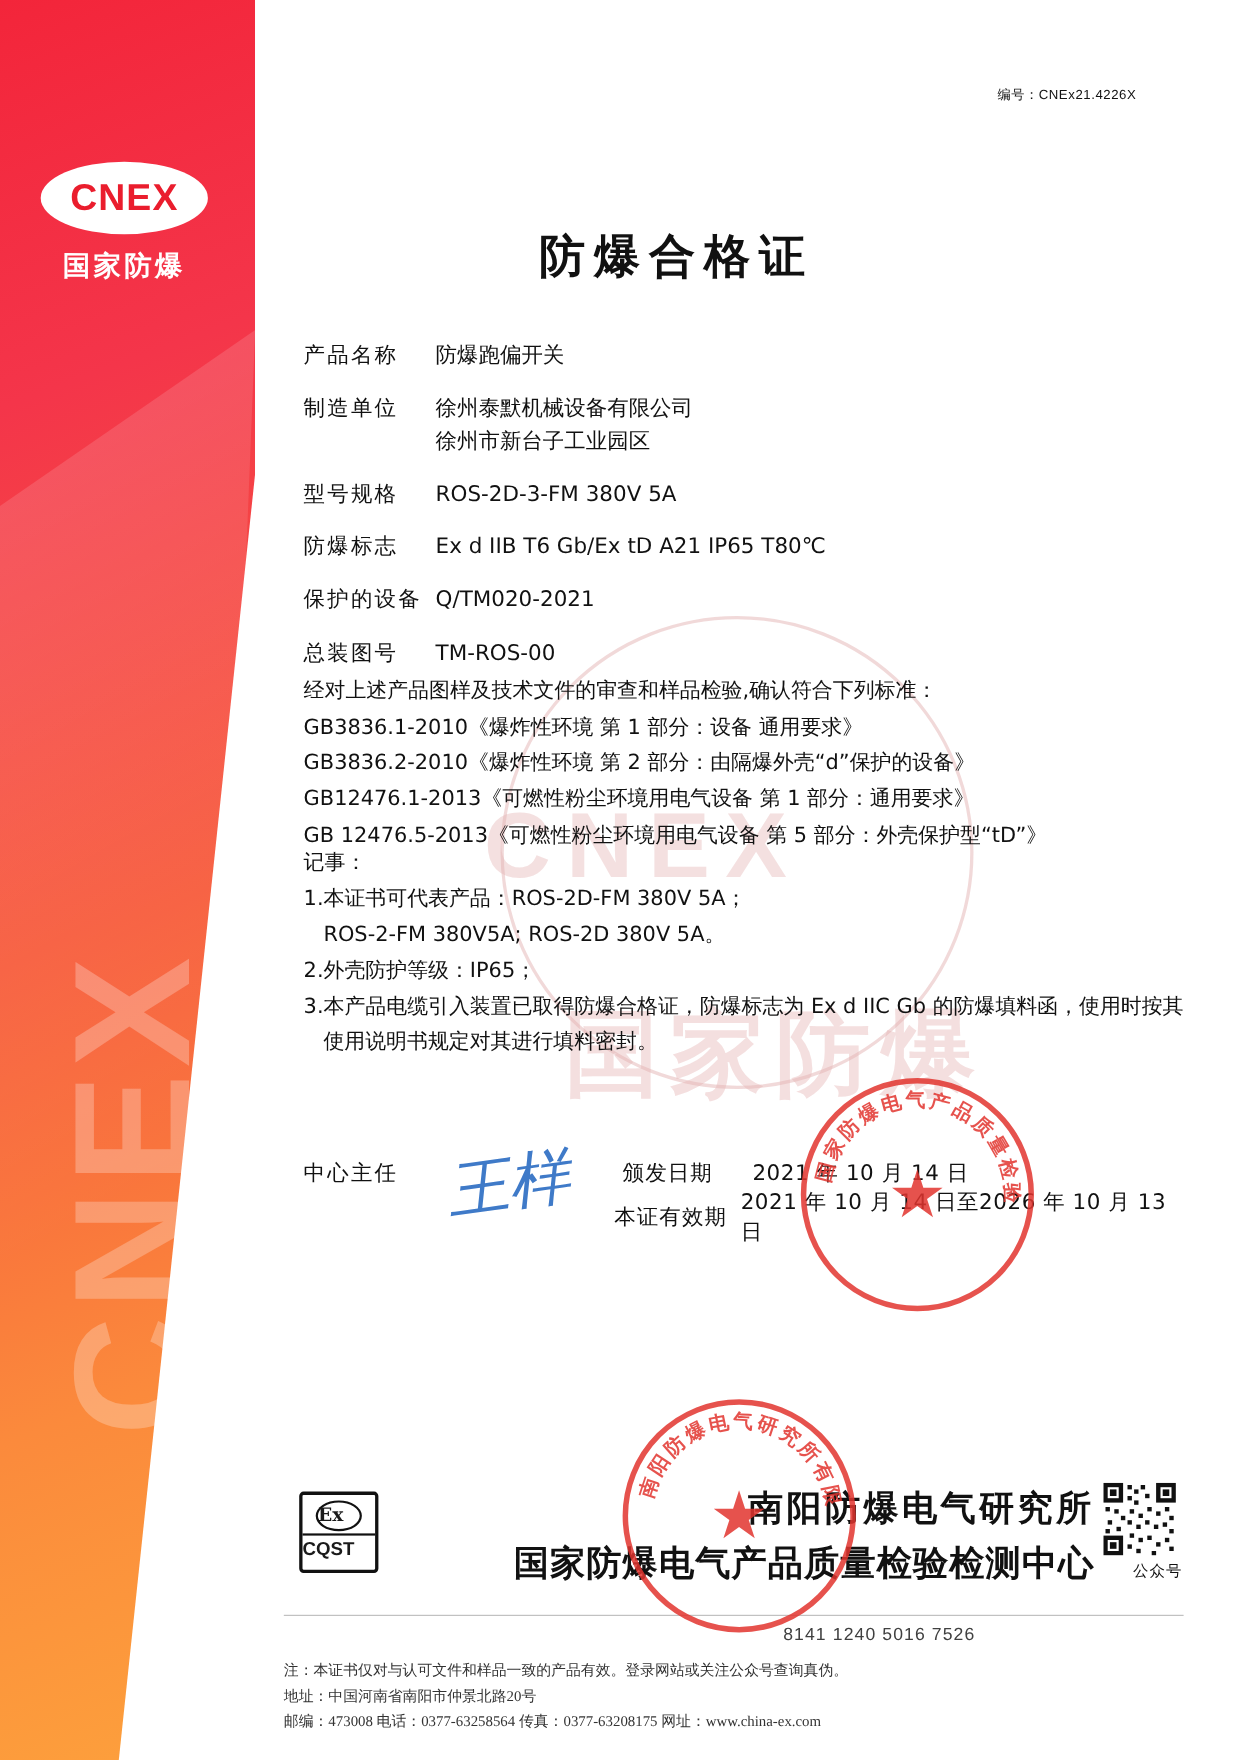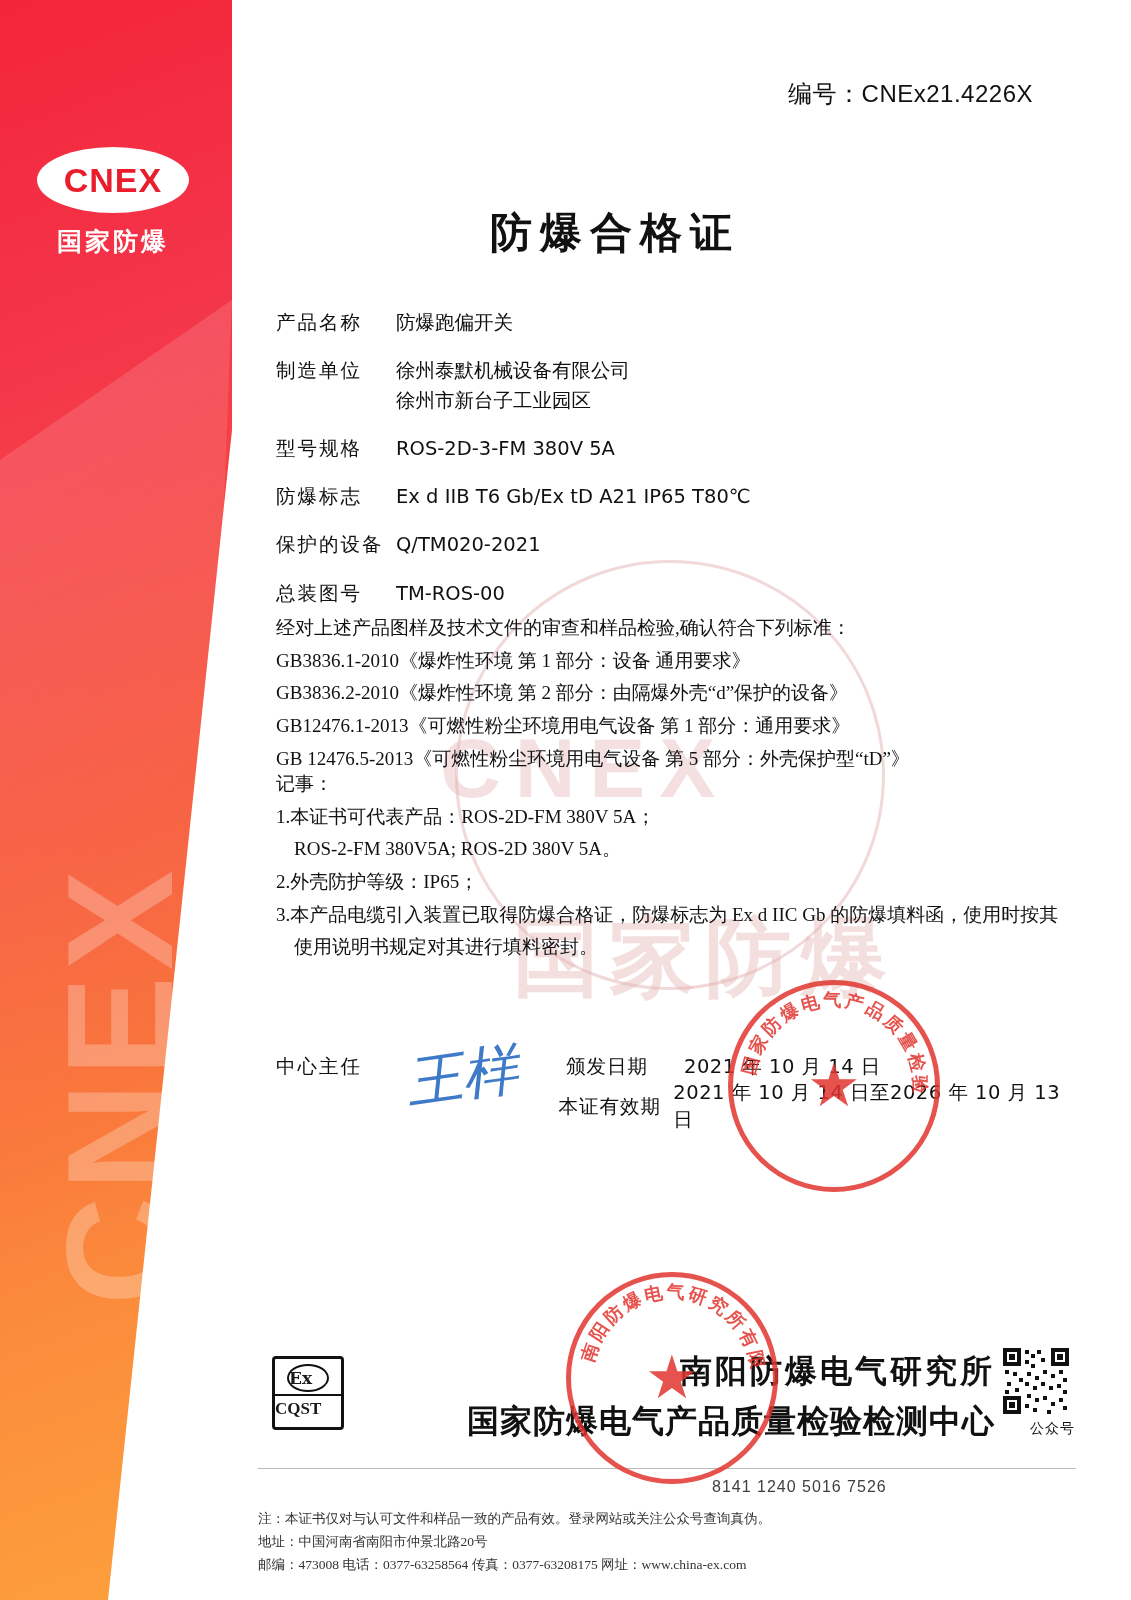--- a/index.html
+++ b/index.html
@@ -82,21 +82,21 @@
     font-weight: bold;
     color: #ffffff;
     letter-spacing: 3px;
     font-family: "DejaVu Sans", sans-serif;
   }
 
   
   .doc-no {
     position: absolute;
     right: 98px; top: 78px;
-    font-size: 24px;
+    font-size: 12px;
     color: #111;
     letter-spacing: 0.5px;
   }
   .title {
     position: absolute;
     left: 390px; top: 205px;
     width: 450px;
     text-align: center;
     font-size: 42px;
     font-weight: bold;
@@ -138,21 +138,21 @@
     position: absolute;
     left: 276px;
     width: 800px;
     font-size: 19px;
     line-height: 1.72;
     color: #111;
     font-family: "DejaVu Sans", sans-serif;
   }
   #standards { top: 612px; }
   #records { top: 768px; }
-  .para p { margin: 0; font-family: Liberation Serif, serif; }
+  .para p { margin: 0; }
   .indent { padding-left: 18px; }
 
   
   .sig {
     position: absolute;
     left: 276px; top: 1046px;
     width: 800px;
     font-size: 19.5px;
     font-family: "DejaVu Sans", sans-serif;
     color: #111;
@@ -253,21 +253,21 @@
     font-size: 17px;
     font-weight: bold;
     line-height: 25px;
     font-family: "DejaVu Serif", serif;
   }
   .footer-logo .cqst {
     font-size: 17px;
     font-weight: bold;
     border-top: 2.5px solid #111;
     padding-top: 3px;
-    font-family: Liberation Serif, serif;
+    font-family: Liberation Sans, sans-serif;
   }
   .org {
     position: absolute;
     left: 355px; top: 1350px;
     width: 640px;
     text-align: right;
     z-index: 4;
   }
   .org-line1 {
     font-size: 32px;

